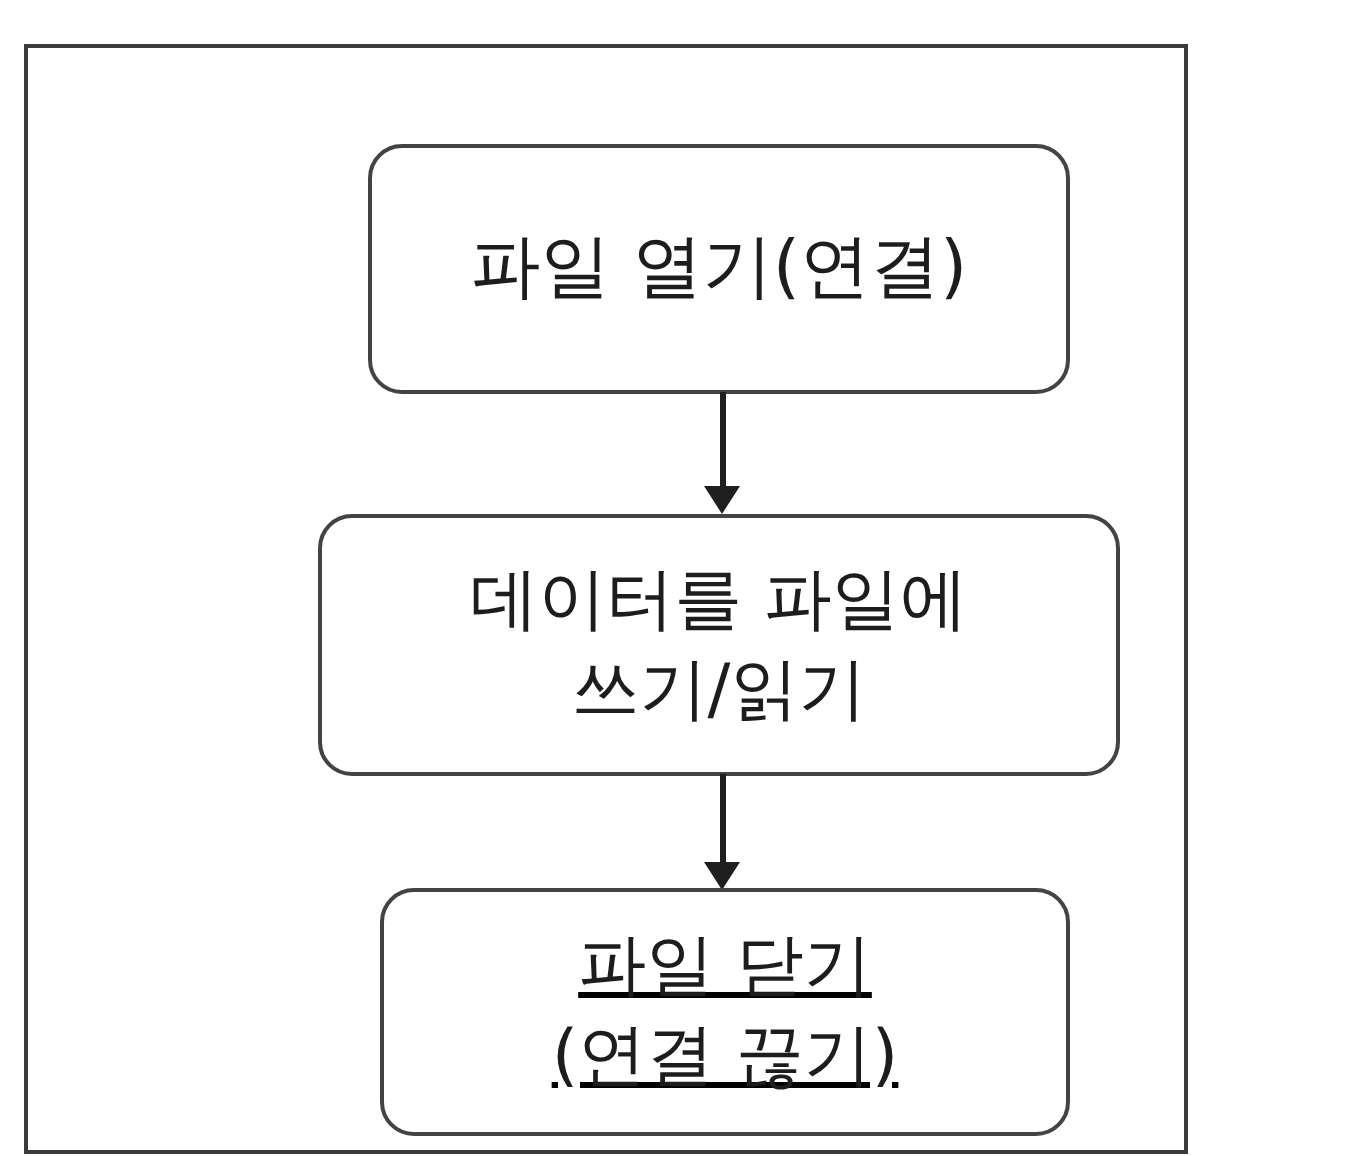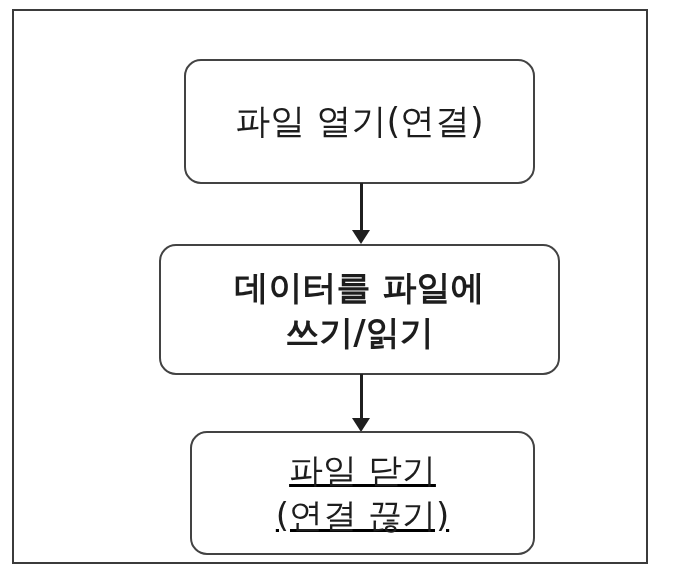--- a/index.html
+++ b/index.html
@@ -17,22 +17,22 @@
     width: 686px;
     height: 578px;
     background: #ffffff;
     overflow: hidden;
   }
 
   
   .outer-frame {
     position: absolute;
     left: 12px;
-    top: 9px;
-    width: 636px;
+    top: 22px;
+    width: 582px;
     height: 555px;
     border: 2px solid #3b3b3b;
     box-sizing: border-box;
     background: #ffffff;
   }
 
   
   .node {
     position: absolute;
     box-sizing: border-box;
@@ -47,21 +47,21 @@
   .node-label {
     color: #1d1d1d;
     font-size: 34px;
     line-height: 1.32;
     letter-spacing: 0px;
     white-space: pre-line;
     padding: 0 8px;
   }
 
   #node-open   { left: 170px; top: 48px;  width: 351px; height: 125px; }
-  #node-rw     { left: 145px; top: 233px; width: 401px; height: 131px; font-weight: bold; }
+  #node-rw     { left: 145px; top: 233px; width: 401px; height: 131px; }
   #node-close  { left: 176px; top: 420px; width: 345px; height: 124px; text-decoration: underline; }
 
   #node-open .node-label   { font-size: 35px; }
   #node-rw .node-label     { font-size: 34px; }
   #node-close .node-label  { font-size: 34px; }
 
   
   .connector {
     position: absolute;
     width: 26px;

